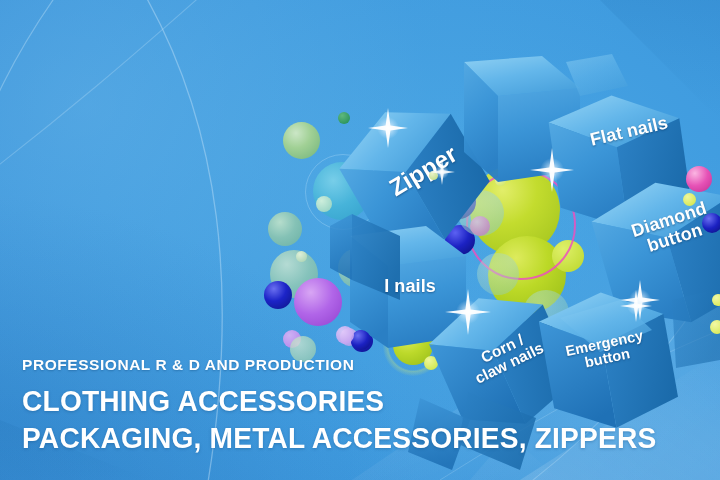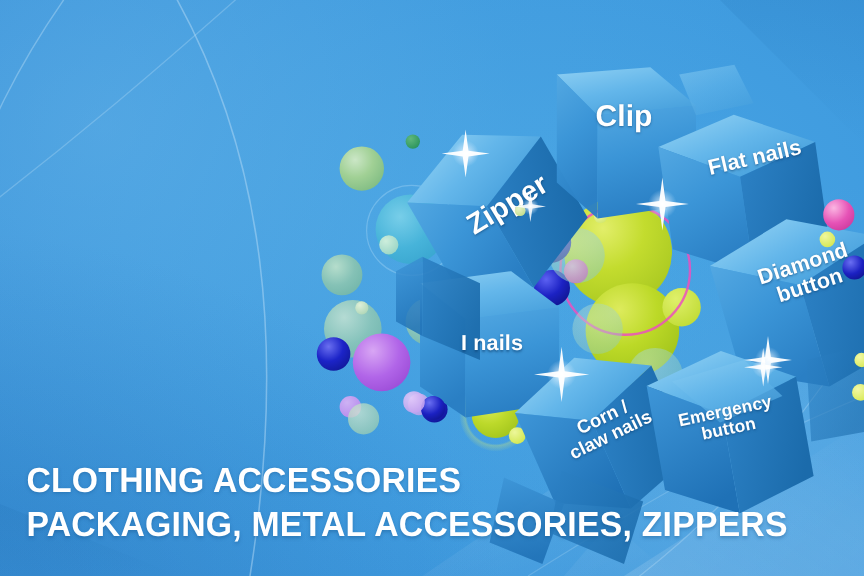--- a/index.html
+++ b/index.html
@@ -266,21 +266,20 @@
       </g>
       <g>
         <polygon points="566,62 612,54 628,86 580,96" fill="url(#gTop)" opacity="0.55"></polygon>
       </g>
     </svg>
   </div>
 
   <div class="bg-layer">
     <div class="cube-label" style="left:373px;top:158px;width:100px;font-size:24px;transform:rotate(-31deg);">Zipper</div>
 
-    <div class="cube-label" style="left:470px;top:84px;width:100px;font-size:25px;">Clip</div>
 
     <div class="cube-label" style="left:575px;top:122px;width:108px;font-size:18px;transform:rotate(-13deg);">Flat nails</div>
 
     <div class="cube-label" style="left:624px;top:210px;width:96px;font-size:18px;transform:rotate(-18deg);">Diamond
 button</div>
 
     <div class="cube-label" style="left:362px;top:277px;width:96px;font-size:18px;">I nails</div>
 
     <div class="cube-label" style="left:460px;top:340px;width:92px;font-size:15.5px;transform:rotate(-26deg);">Corn /
 claw nails</div>
@@ -330,17 +329,18 @@
         <path d="M0,-16 L2,-2 L16,0 L2,2 L0,16 L-2,2 L-16,0 L-2,-2 Z" fill="#ffffff" opacity="0.9"></path>
       </g>
       <g transform="translate(442,172)">
         <circle r="7" fill="url(#sgl)"></circle>
         <path d="M0,-13 L1.7,-1.7 L13,0 L1.7,1.7 L0,13 L-1.7,1.7 L-13,0 L-1.7,-1.7 Z" fill="#ffffff" opacity="0.85"></path>
       </g>
     </svg>
   </div>
 
   <div id="textblock">
+    <div id="eyebrow">PROFESSIONAL R &amp; D AND PRODUCTION</div>
     <div class="headline">CLOTHING ACCESSORIES</div>
     <div class="headline">PACKAGING, METAL ACCESSORIES, ZIPPERS</div>
   </div>
 
 </div>
 
 </body></html>

